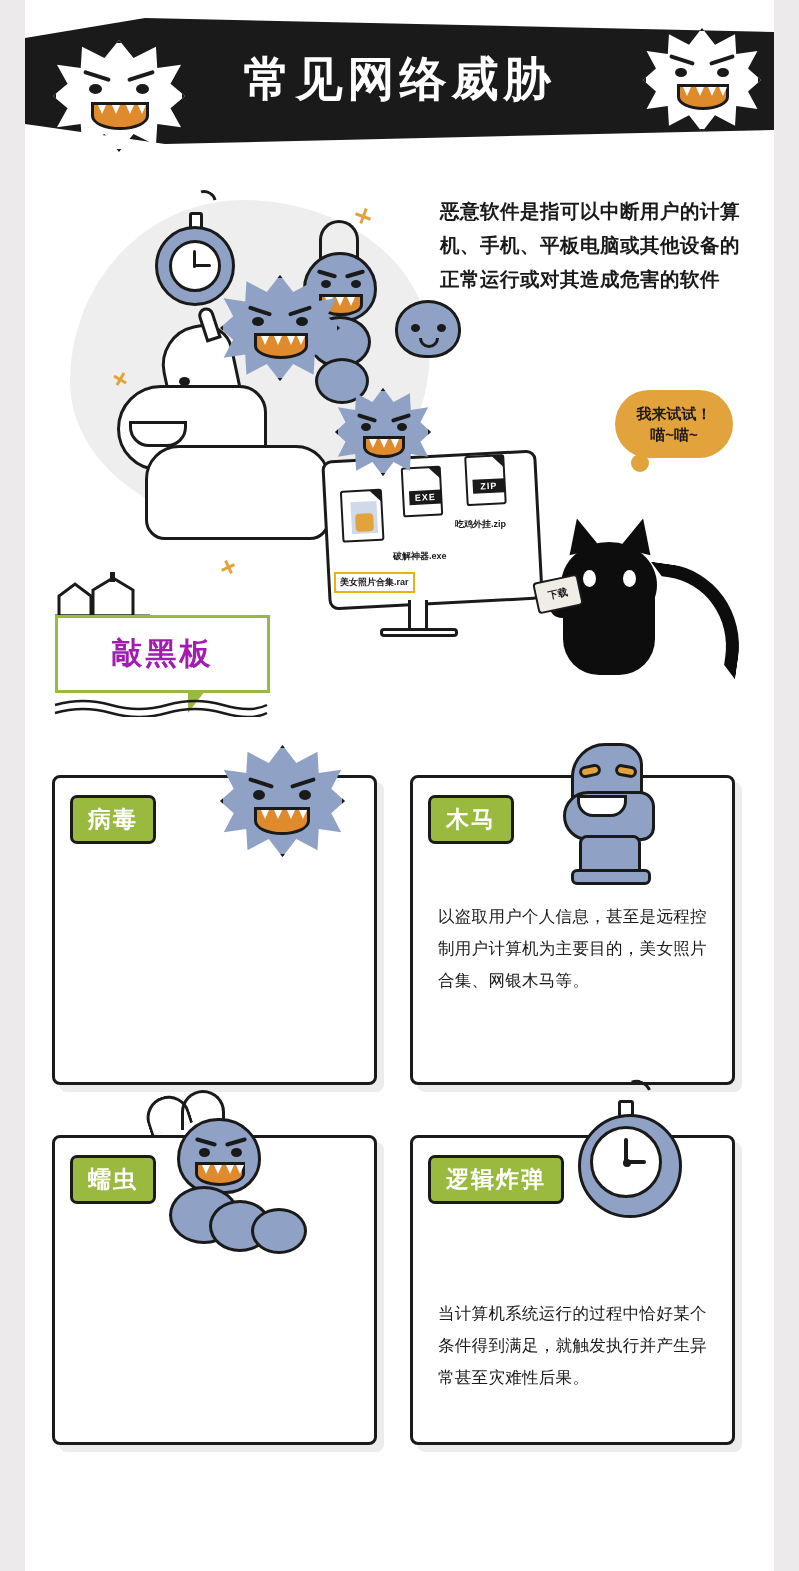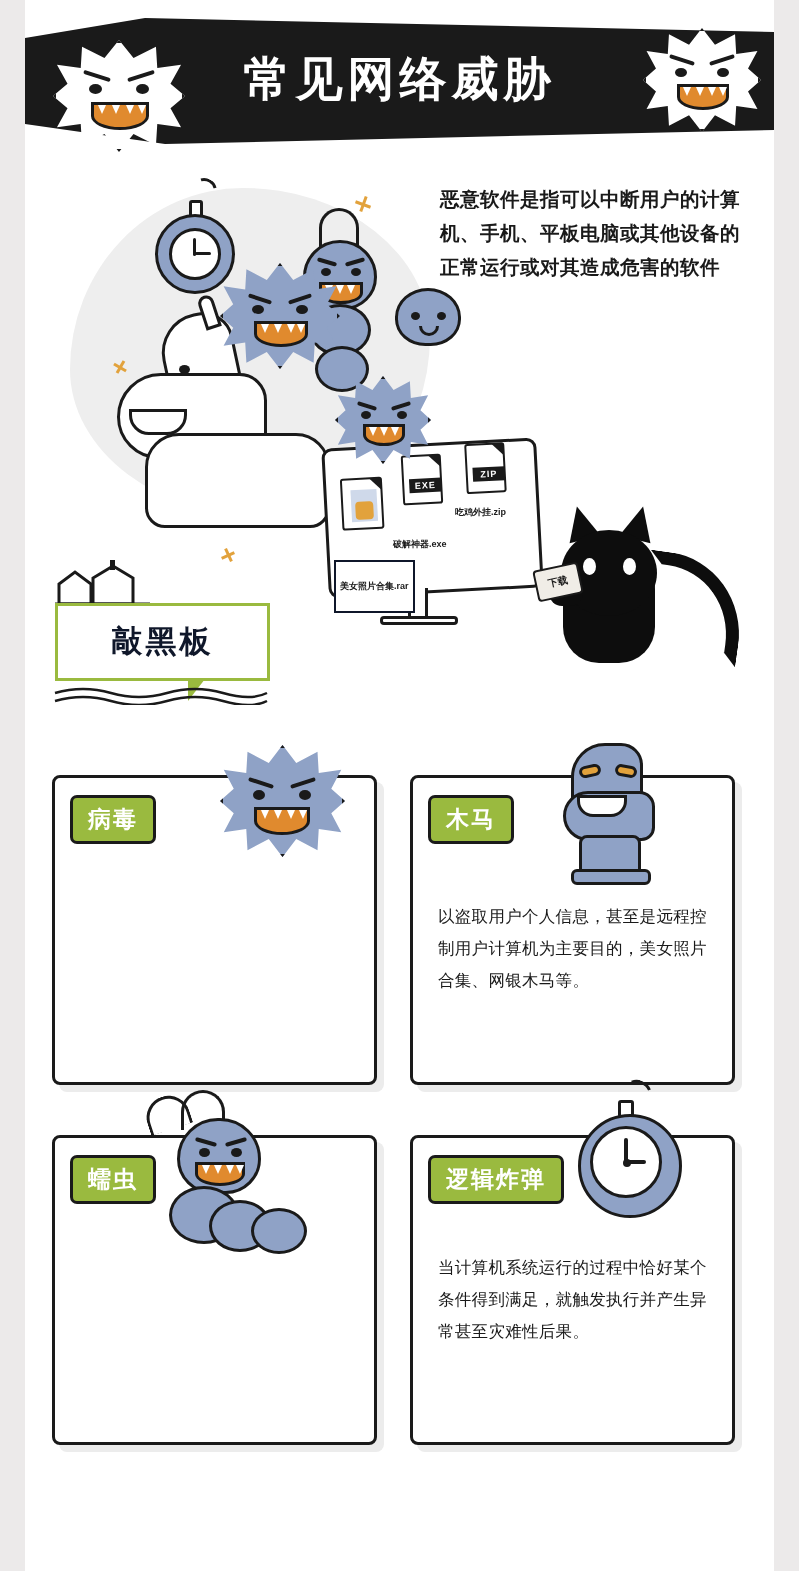--- a/index.html
+++ b/index.html
@@ -78,21 +78,21 @@
   .brow {
     position:absolute;
     background:#1a1a1a;
     height: 4px;
     border-radius: 2px;
   }
 
   
   .hero {
     position: absolute;
-    left: 0; top: 148px;
+    left: 0; top: 160px;
     width: 749px; height: 560px;
   }
   .hero-blob {
     position:absolute;
     left: 45px; top: 40px;
     width: 360px; height: 330px;
     background: #eeeeee;
     border-radius: 48% 52% 45% 55% / 55% 45% 55% 45%;
   }
   .hero-text {
@@ -142,24 +142,24 @@
     content:"";
     position:absolute;
     right:-1px; top:-1px;
     width: 12px; height: 12px;
     background: #1a1a1a;
     clip-path: polygon(0 0, 100% 100%, 100% 0);
   }
   .file-label {
     position: absolute;
     background: #ffffff;
-    border: 2px solid #0f172a;
+    border: 2px solid #eab308;
     font-size: 9px;
     font-weight: bold;
-    padding: 18px 4px;
+    padding: 2px 4px;
     white-space: nowrap;
     color:#1a1a1a;
   }
   .file-tag {
     position:absolute;
     font-size: 9px;
     font-weight: bold;
     color:#1a1a1a;
   }
 
@@ -257,21 +257,21 @@
     border: 3.5px solid #9aba3f;
   }
   .sign-label {
     position:absolute;
     left: 0; top: 0;
     width: 215px; height: 78px;
     display:flex; align-items:center; justify-content:center;
     font-size: 31px;
     font-weight: bold;
     letter-spacing: 3px;
-    color: #0f172a;
+    color: #a21caf;
   }
   .sign-tail {
     position:absolute;
     left: 163px; top: 531px;
     width: 0; height:0;
     border-left: 17px solid #9aba3f;
     border-right: 17px solid transparent;
     border-bottom: 22px solid transparent;
   }
   .squiggle {
@@ -325,21 +325,21 @@
     position: absolute;
     font-size: 16.5px;
     line-height: 32px;
     color: #1a1a1a;
     font-weight: 500;
     letter-spacing: 0.3px;
   }
   .text-1 { left: 55px;  top: 165px; width: 272px; }
   .text-2 { left: 413px; top: 165px; width: 272px; }
   .text-3 { left: 55px;  top: 580px; width: 272px; }
-  .text-4 { left: 413px; top: 516px; width: 272px; }
+  .text-4 { left: 413px; top: 562px; width: 272px; }
   .worm-seg {
     position:absolute;
     background: #8fa2c6;
     border: 3px solid #1a1a1a;
     border-radius: 50%;
   }
   .horse {
     position: absolute;
     background: #8fa2c6;
     border: 3px solid #1a1a1a;
@@ -509,20 +509,26 @@
         <div style="position:absolute;left:5px;top:22px;width:32px;height:14px;background:#1a1a1a;color:#ffffff;font-size:9px;font-weight:bold;display:flex;align-items:center;justify-content:center;letter-spacing:1px;">ZIP</div>
       </div>
     </div>
     <div class="monitor-stand"></div>
     <div class="monitor-base"></div>
 
     <div class="file-label" style="left:309px;top:412px;">美女照片合集.rar</div>
     <div class="file-tag" style="left:368px;top:390px;">破解神器.exe</div>
     <div class="file-tag" style="left:430px;top:358px;">吃鸡外挂.zip</div>
 
+    <div class="bubble">
+      <div>
+        <div>我来试试！</div>
+        <div>喵~喵~</div>
+      </div>
+    </div>
 
     <div class="cat-tail"></div>
     <div class="cat-body"></div>
     <div class="cat-ear" style="left:540px;top:358px;transform:rotate(-14deg);"></div>
     <div class="cat-ear" style="left:598px;top:358px;transform:rotate(14deg);"></div>
     <div class="cat-head"></div>
     <div class="cat-eye" style="left:558px;top:410px;"></div>
     <div class="cat-eye" style="left:598px;top:410px;"></div>
     <div style="position:absolute;left:524px;top:432px;width:34px;height:26px;background:#0d0d0d;border-radius:16px;"></div>
 

